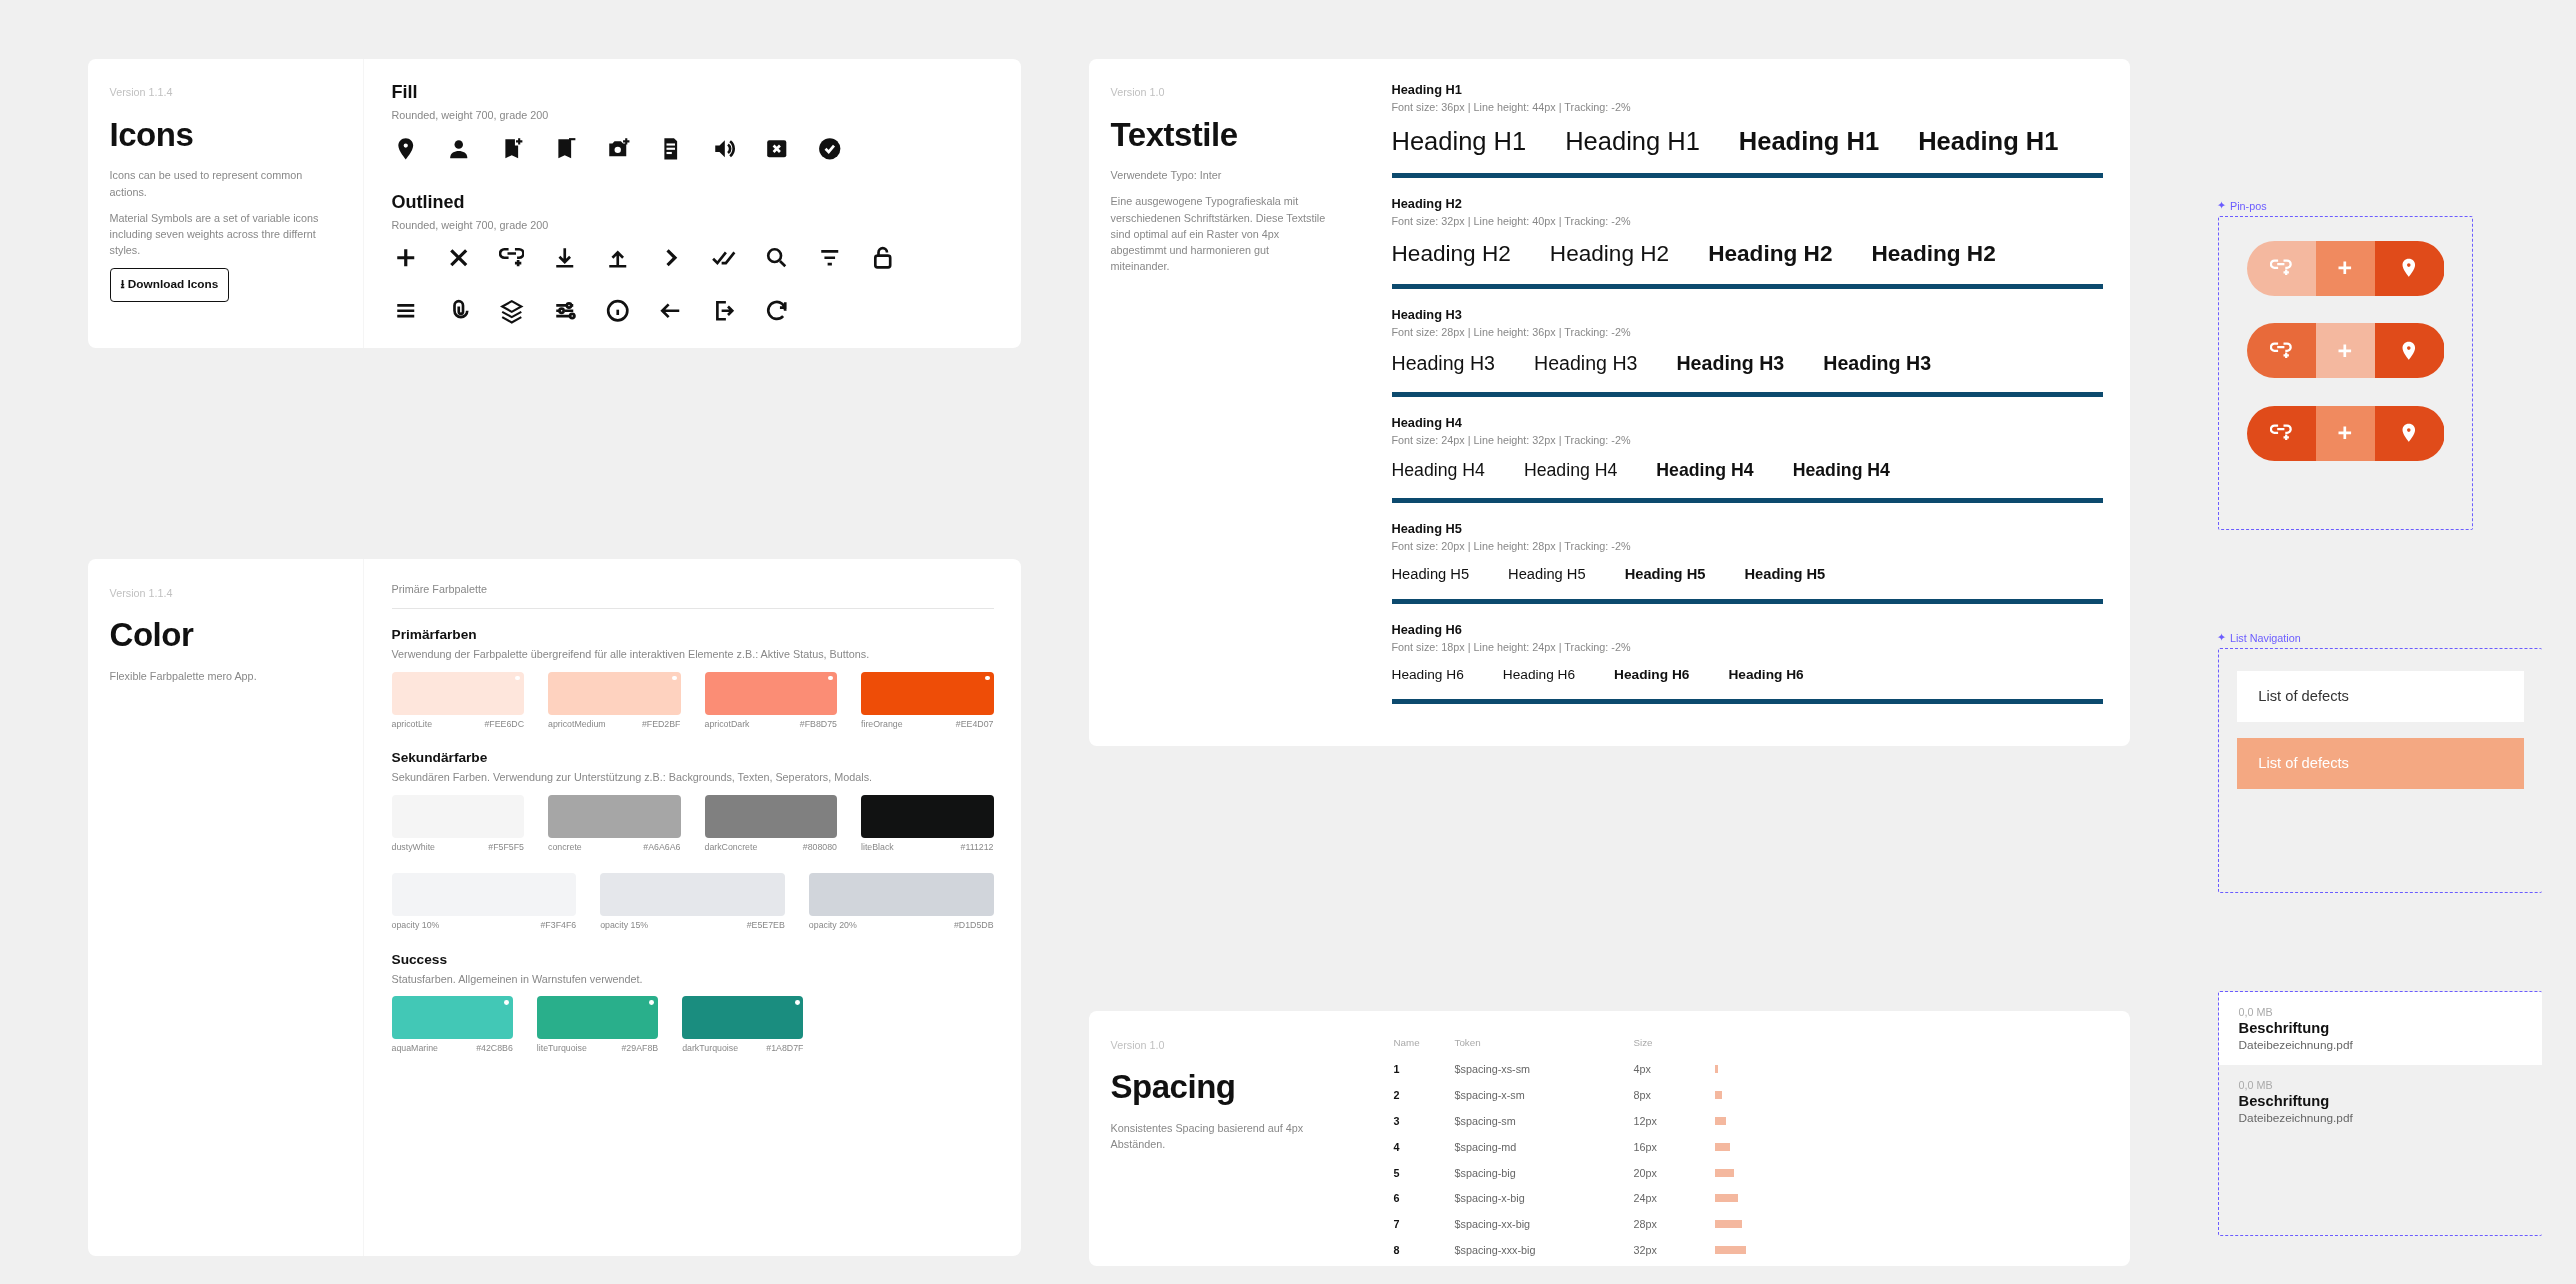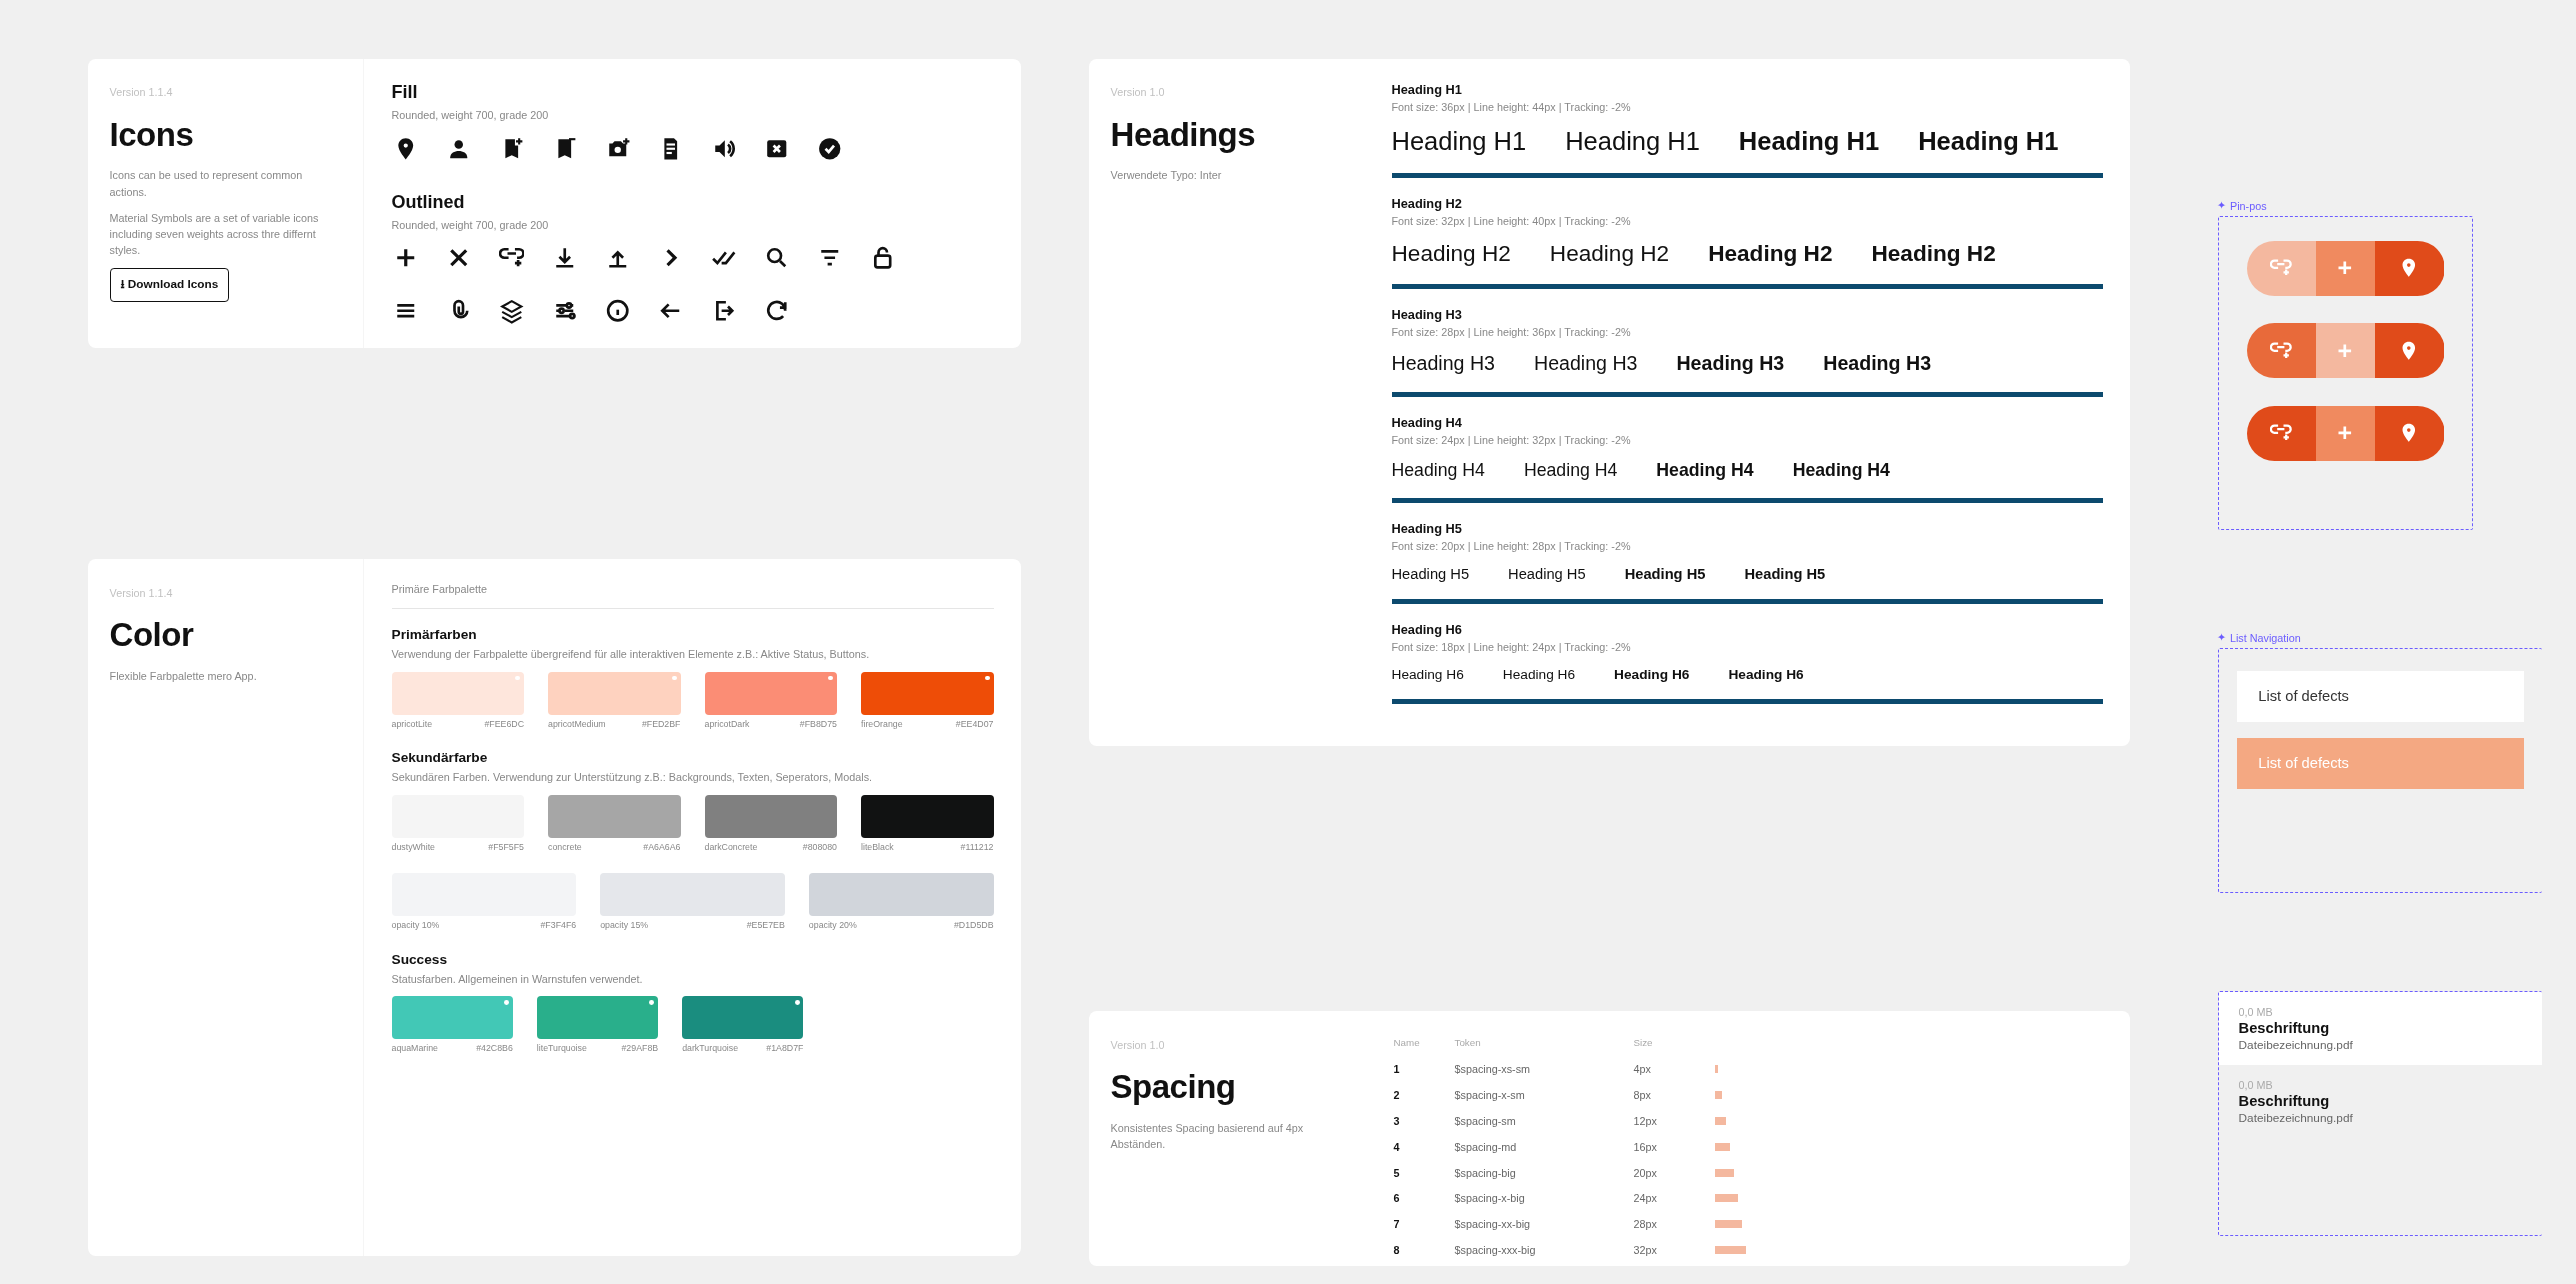--- a/index.html
+++ b/index.html
@@ -369,22 +369,23 @@
               <span>#1A8D7F</span>
             </div>
           </div>
         </div>
   </div>
 </div>
 
 <div class="card" style="left:1050px; top:19.6px; width:1041px;">
   <div class="left-pane">
     <div class="version">Version 1.0</div>
-    <div class="big-title">Headings</div>
+    <div class="big-title">Textstile</div>
     <div class="desc">Verwendete Typo: Inter</div>
+    <div class="desc">Eine ausgewogene Typografieskala mit verschiedenen Schriftstärken. Diese Textstile sind optimal auf ein Raster von 4px abgestimmt und harmonieren gut miteinander.</div>
   </div>
   <div class="right-pane narrow" id="headings-right">
         <div class="head-row">
           <div class="head-label">Heading H1</div>
     <div class="head-meta">Font size: 36px | Line height: 44px | Tracking: -2%</div>
     <div class="head-samples">
       <span style="font-size:25.5px;font-weight:400">Heading H1</span>
       <span style="font-size:25.5px;font-weight:500">Heading H1</span>
       <span style="font-size:25.5px;font-weight:600">Heading H1</span>
       <span style="font-size:25.5px;font-weight:800">Heading H1</span>

